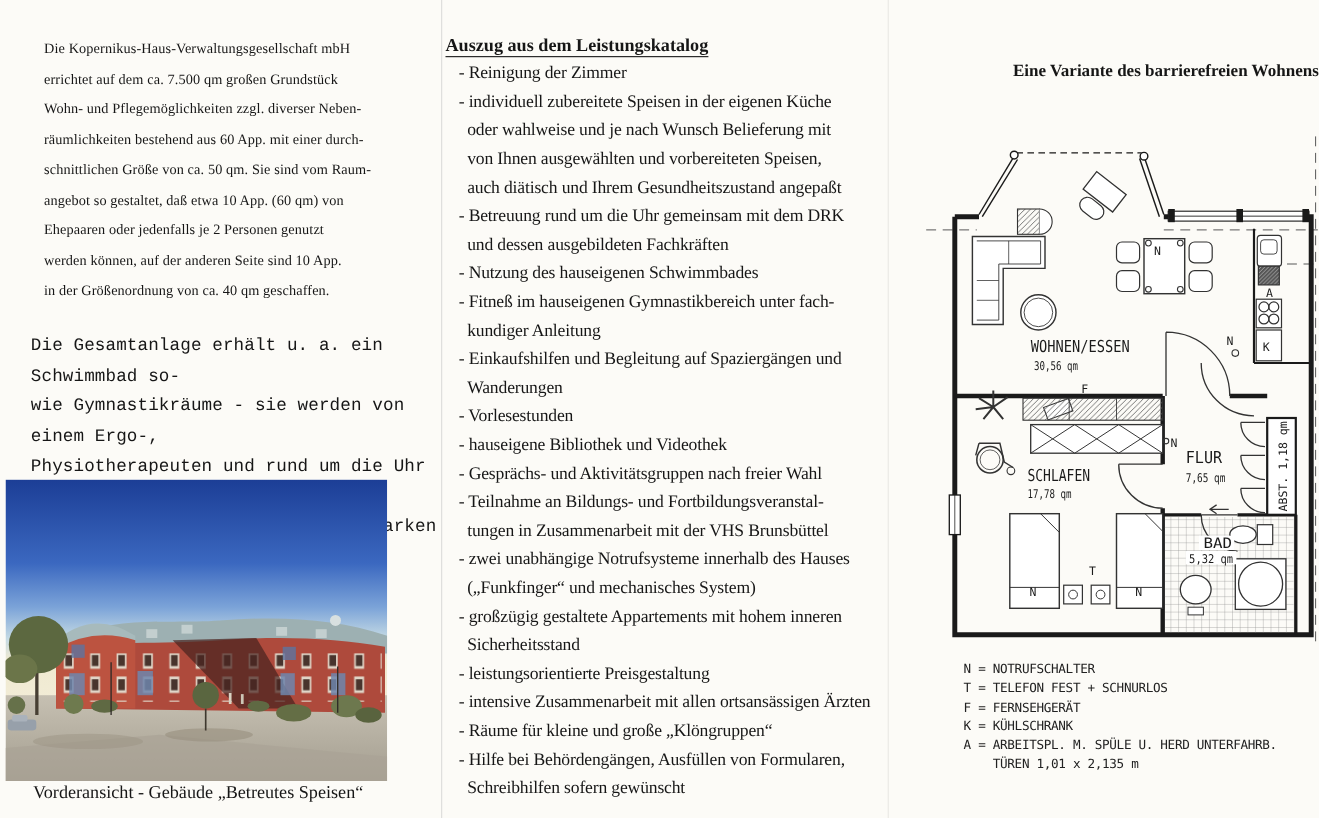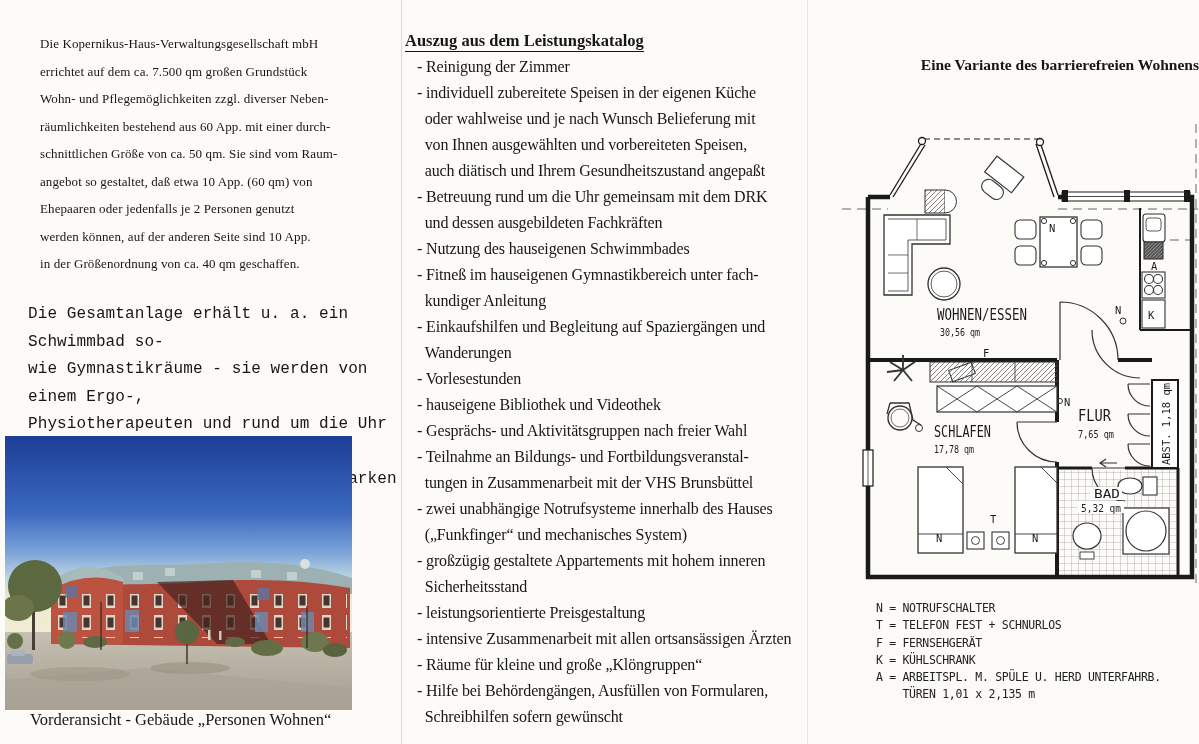--- a/index.html
+++ b/index.html
@@ -110,21 +110,21 @@
     <line x1="302" y1="170" x2="302" y2="212" stroke="#2e2a26" stroke-width="1.2"></line>
   </g>
   <g>
     <rect x="2" y="218" width="26" height="10" rx="3" fill="#97a0aa"></rect>
     <rect x="6" y="214" width="14" height="6" rx="2" fill="#aab2bb"></rect>
     <rect x="203" y="194" width="2.5" height="10" fill="#d9d2c2"></rect>
     <rect x="214" y="195" width="2.5" height="9" fill="#cdc6b6"></rect>
   </g>
 </svg>
 
-<div id="caption">Vorderansicht - Gebäude „Personen Wohnen“</div>
+<div id="caption">Vorderansicht - Gebäude „Betreutes Speisen“</div>
 
 <div id="mid-head"><span>Auszug aus dem Leistungskatalog</span></div>
 <div id="services" class="ml">- Reinigung der Zimmer
 - individuell zubereitete Speisen in der eigenen Küche
   oder wahlweise und je nach Wunsch Belieferung mit
   von Ihnen ausgewählten und vorbereiteten Speisen,
   auch diätisch und Ihrem Gesundheitszustand angepaßt
 - Betreuung rund um die Uhr gemeinsam mit dem DRK
   und dessen ausgebildeten Fachkräften
 - Nutzung des hauseigenen Schwimmbades

